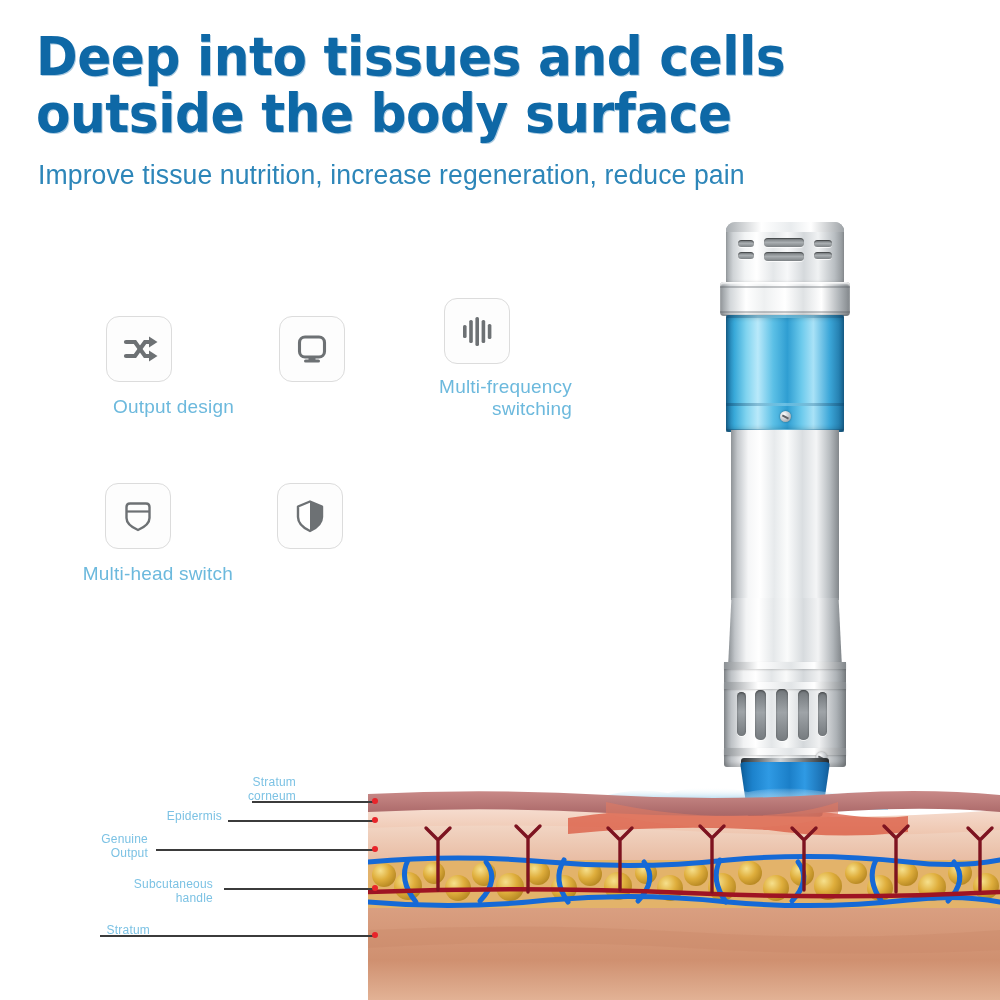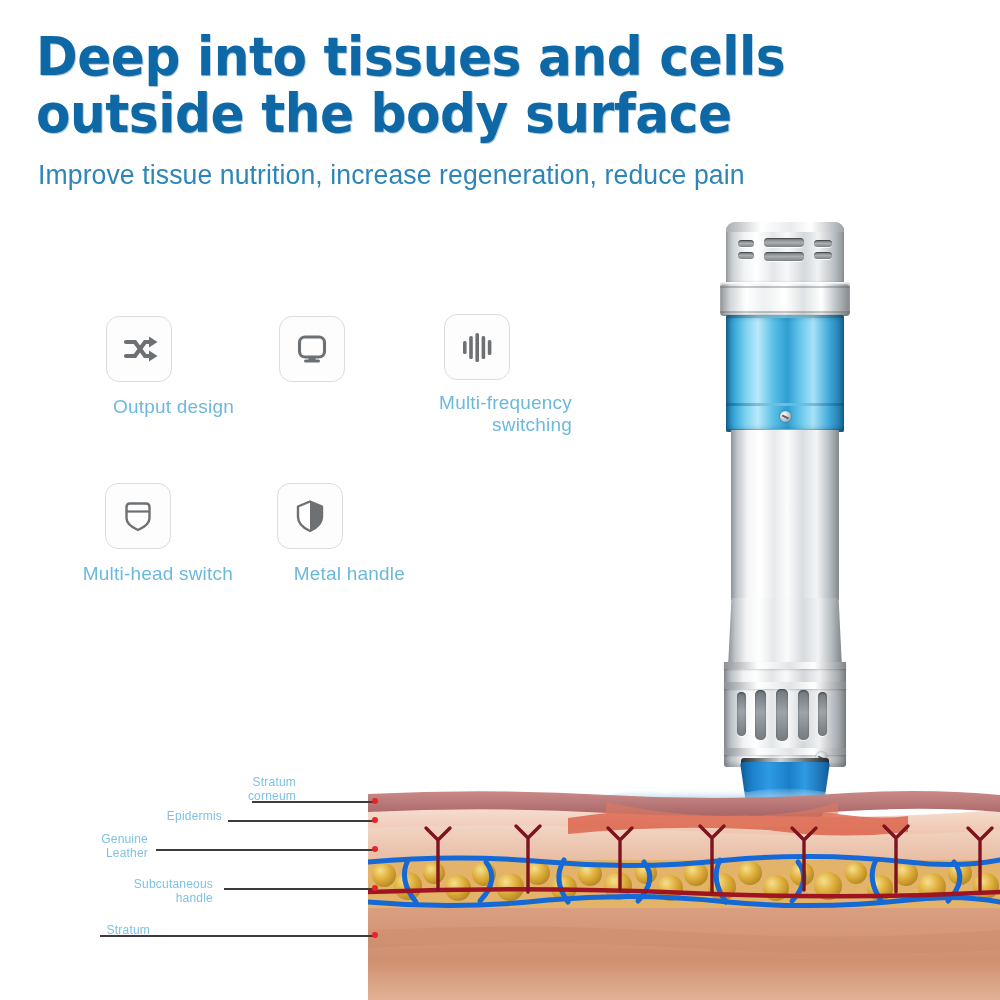--- a/index.html
+++ b/index.html
@@ -77,21 +77,21 @@
     margin-top: 14px;
     font-size: 19px;
     line-height: 1.16;
     color: #6cb9dd;
     letter-spacing: 0.2px;
   }
 
   
   #f1 { left: 44px;  top: 316px; }
   #f2 { left: 217px; top: 316px; }
-  #f3 { left: 382px; top: 314px; }
+  #f3 { left: 382px; top: 298px; }
   #f4 { left: 43px;  top: 483px; }
   #f5 { left: 215px; top: 483px; }
 
   #f3 .feat-label { margin-top: 12px; }
 
   
   .device {
     position: absolute;
     left: 700px;
     top: 222px;
@@ -359,21 +359,20 @@
       <div class="feat-label">Multi-head switch</div>
     </div>
 
     <div class="feature" id="f5">
       <div class="feat-box">
         <svg width="40" height="40" viewBox="0 0 40 40">
           <path d="M20 5.5 L32 10.5 L32 21 Q32 29.5 20 35 Q8 29.5 8 21 L8 10.5 Z" fill="#ffffff" stroke="#6d7174" stroke-width="2.4" stroke-linejoin="round"></path>
           <path d="M20 5.5 L32 10.5 L32 21 Q32 29.5 20 35 Z" fill="#6d7174"></path>
         </svg>
       </div>
-      <div class="feat-label">Metal handle</div>
     </div>
 
   </div>
 
   <div class="device">
 
     <div class="cap">
       <div class="cap-top"></div>
       <div class="vent" style="left:12px;  top:18px; width:16px; height:7px;"></div>
       <div class="vent" style="left:12px;  top:30px; width:16px; height:7px;"></div>
@@ -523,21 +522,21 @@
     <div class="callout-text" id="c1" style="white-space: pre-line;">Stratum
 corneum</div>
     <div class="leader" style="left:252px; top:801px; width:122px;"></div>
     <div class="leader-dot" style="left:372px; top:798px;"></div>
 
     <div class="callout-text" id="c2">Epidermis</div>
     <div class="leader" style="left:228px; top:820px; width:146px;"></div>
     <div class="leader-dot" style="left:372px; top:817px;"></div>
 
     <div class="callout-text" id="c3" style="white-space: pre-line;">Genuine
-Leather</div>
+Output</div>
     <div class="leader" style="left:156px; top:849px; width:218px;"></div>
     <div class="leader-dot" style="left:372px; top:846px;"></div>
 
     <div class="callout-text" id="c4" style="white-space: pre-line;">Subcutaneous
 handle</div>
     <div class="leader" style="left:224px; top:888px; width:150px;"></div>
     <div class="leader-dot" style="left:372px; top:885px;"></div>
 
     <div class="callout-text" id="c5">Stratum</div>
     <div class="leader" style="left:100px; top:935px; width:274px;"></div>

